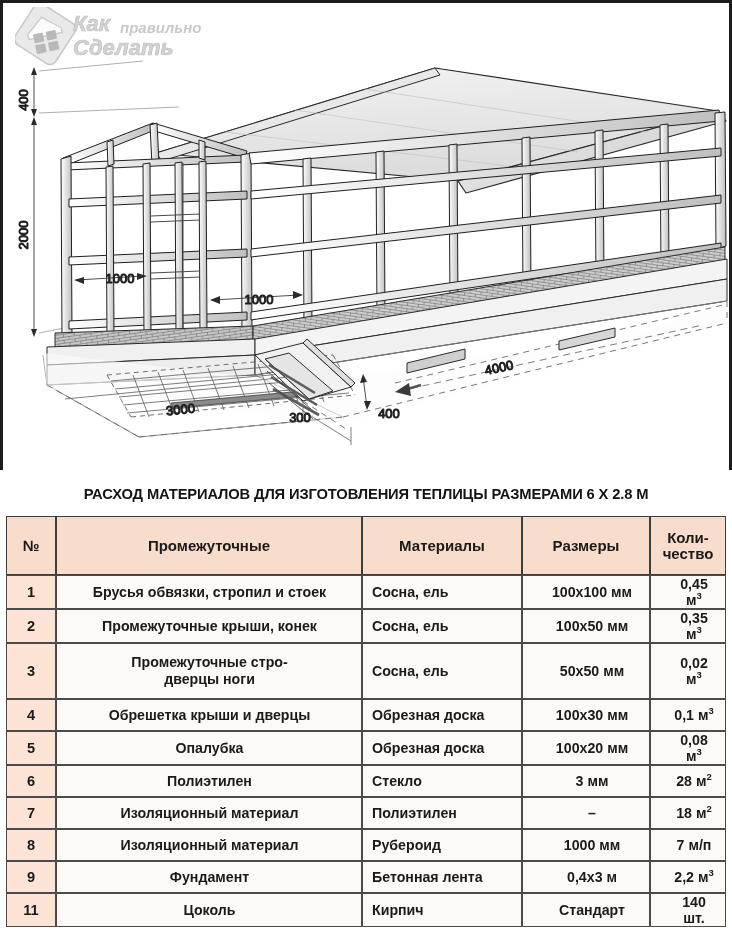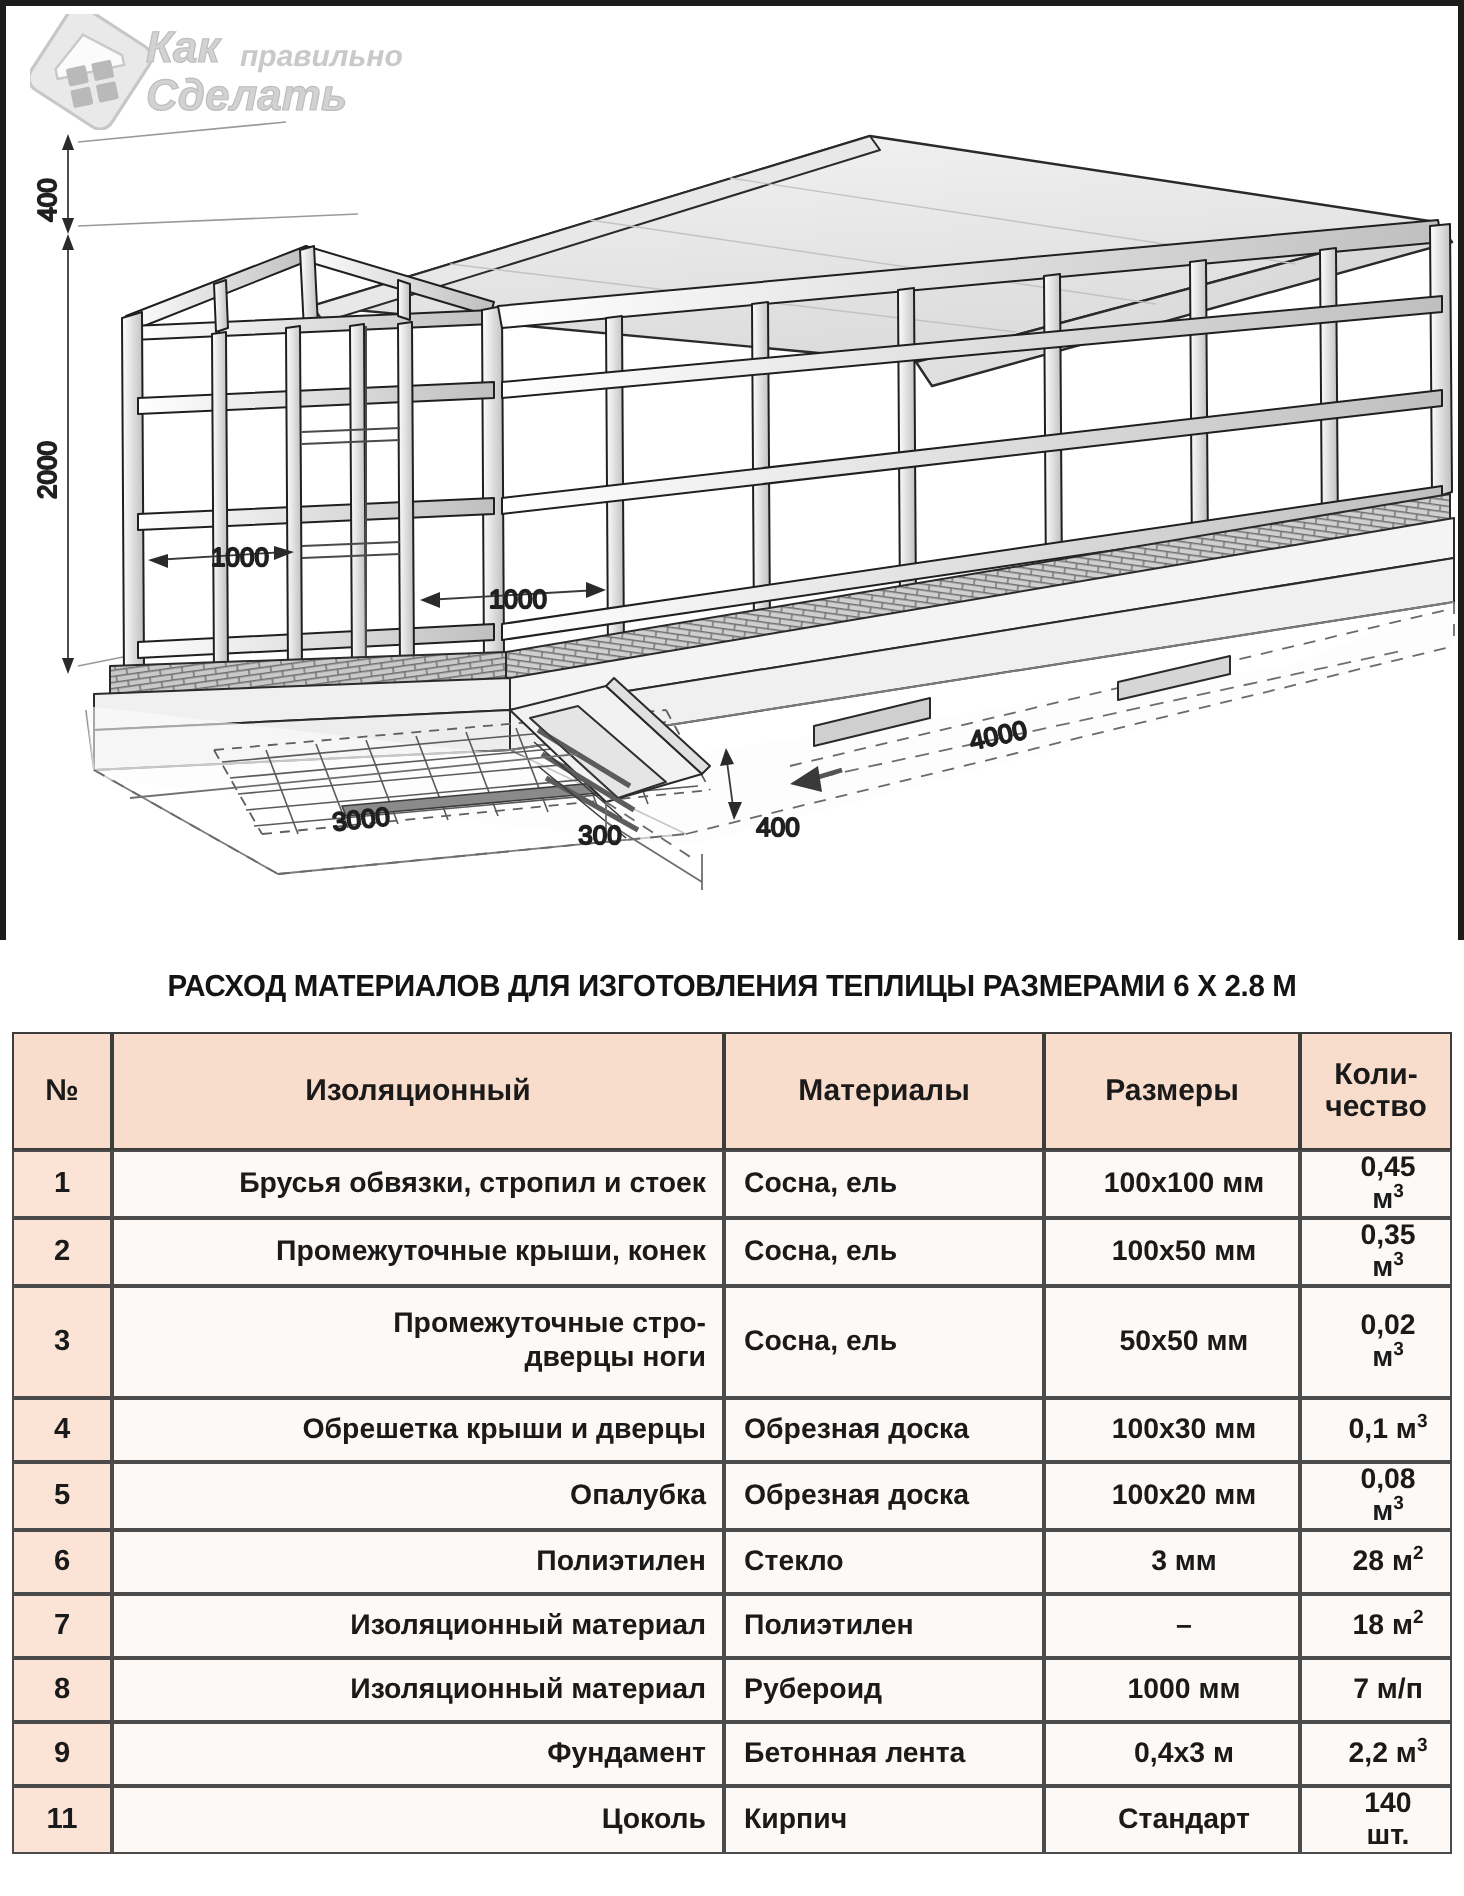--- a/index.html
+++ b/index.html
@@ -103,21 +103,21 @@
   #mat-table tbody td {
     height: 32px;
   }
   #mat-table tbody tr td.c-num {
     background: #fbe3d5;
     text-align: center;
     font-size: 14.6px;
     padding: 0;
   }
   #mat-table tbody td.c-name {
-    text-align: right;
+    text-align: center;
     padding-left: 9px;
     line-height: 1.18;
   }
   #mat-table tbody td.c-mat {
     text-align: left;
     padding-left: 9px;
   }
   #mat-table tbody td.c-size,
   #mat-table tbody td.c-qty {
     text-align: center;
@@ -396,21 +396,21 @@
     <colgroup>
       <col class="col-num">
         <col class="col-name">
         <col class="col-mat">
         <col class="col-size">
         <col class="col-qty">
     </colgroup>
     <thead>
       <tr>
         <th>№</th>
-        <th>Изоляционный</th>
+        <th>Промежуточные</th>
         <th>Материалы</th>
         <th>Размеры</th>
         <th>
           <span>Коли-</span><br>
           <span>чество</span>
         </th>
       </tr>
     </thead>
     <tbody id="table-body">
         <tr>

